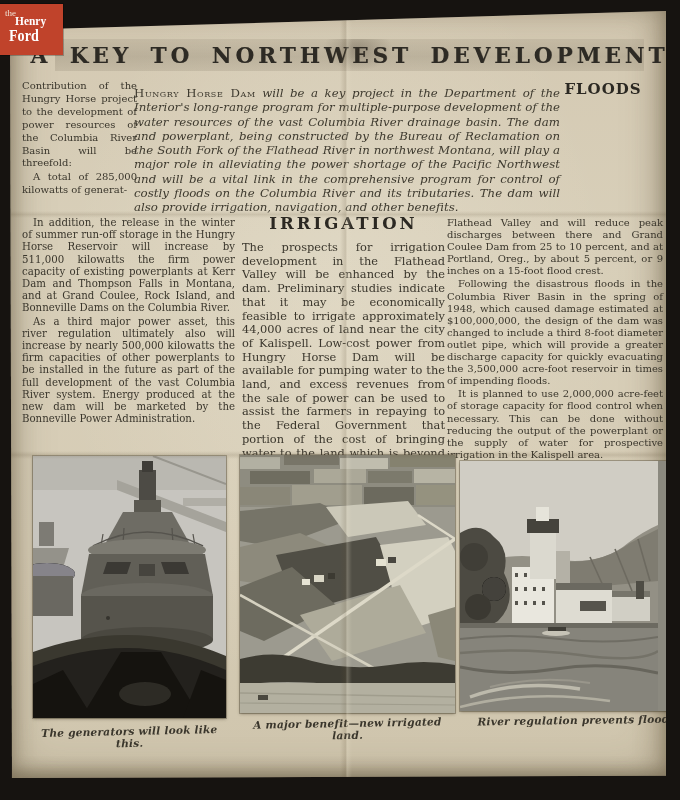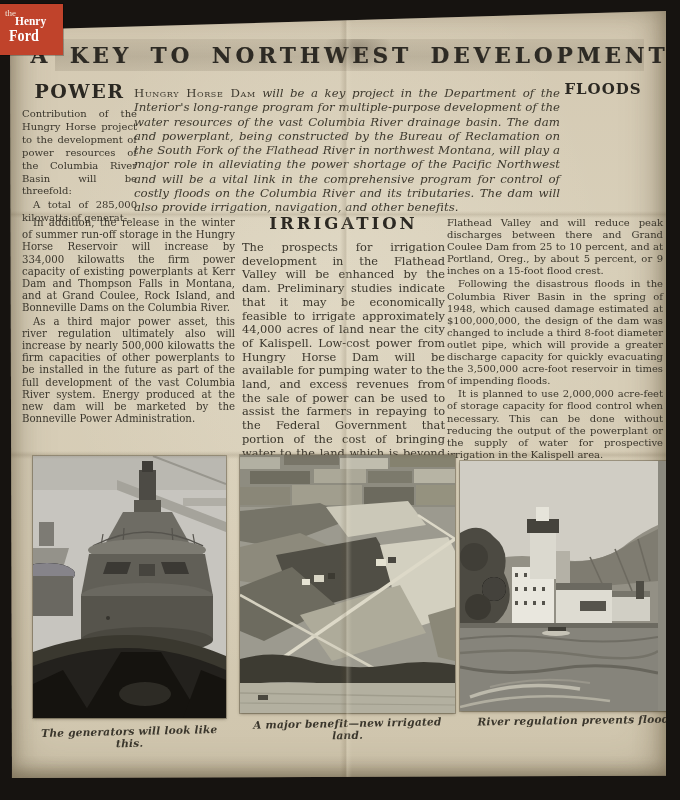--- a/index.html
+++ b/index.html
@@ -115,35 +115,34 @@
 <div class="stage">
 
   <div class="paper">
 
     <div class="title-strip">
       <div class="smudge"></div>
       <h1 class="doc-title">A KEY TO NORTHWEST DEVELOPMENT</h1>
     </div>
 
     <section class="tblock power-narrow">
-      <h2 class="sec-head">POWER</h2>
       <p>Contribution of the Hungry Horse project to the development of power resources of the Columbia River Basin will be threefold:</p>
       <p class="p-indent">A total of 285,000 kilowatts of generat-</p>
     </section>
 
     <section class="tblock intro-block">
       <p><span class="intro-lead">Hungry Horse Dam</span><span> will be a key project in the Department of the Interior's long-range program for multiple-purpose development of the water resources of the vast Columbia River drainage basin. The dam and powerplant, being constructed by the Bureau of Reclamation on the South Fork of the Flathead River in northwest Montana, will play a major role in alleviating the power shortage of the Pacific Northwest and will be a vital link in the comprehensive program for control of costly floods on the Columbia River and its tributaries. The dam will also provide irrigation, navigation, and other benefits.</span></p>
     </section>
 
     <section class="tblock floods-narrow">
       <h2 class="sec-head">FLOODS</h2>
     </section>
 
     <section class="tblock power-wide">
-      <p class="p-indent">In addition, the release in the winter of summer run-off storage in the Hungry Horse Reservoir will increase by 334,000 kilowatts the firm power capacity of existing powerplants at Kerr Dam and Thompson Falls in Montana, and at Grand Coulee, Rock Island, and Bonneville Dams on the Columbia River.</p>
+      <p class="p-indent">In addition, the release in the winter of summer run-off storage in the Hungry Horse Reservoir will increase by 511,000 kilowatts the firm power capacity of existing powerplants at Kerr Dam and Thompson Falls in Montana, and at Grand Coulee, Rock Island, and Bonneville Dams on the Columbia River.</p>
       <p class="p-indent">As a third major power asset, this river regulation ultimately also will increase by nearly 500,000 kilowatts the firm capacities of other powerplants to be installed in the future as part of the full development of the vast Columbia River system. Energy produced at the new dam will be marketed by the Bonneville Power Administration.</p>
     </section>
 
     <section class="tblock irrigation-block">
       <h2 class="sec-head">IRRIGATION</h2>
       <p>The prospects for irrigation development in the Flathead Valley will be enhanced by the dam. Preliminary studies indicate that it may be economically feasible to irrigate approximately 44,000 acres of land near the city of Kalispell. Low-cost power from Hungry Horse Dam will be available for pumping water to the land, and excess revenues from the sale of power can be used to assist the farmers in repaying to the Federal Government that portion of the cost of bringing water to the land which is beyond their financial ability to repay.</p>
     </section>
 
     <section class="tblock floods-wide">
       <p>Flathead Valley and will reduce peak discharges between there and Grand Coulee Dam from 25 to 10 percent, and at Portland, Oreg., by about 5 percent, or 9 inches on a 15-foot flood crest.</p>

